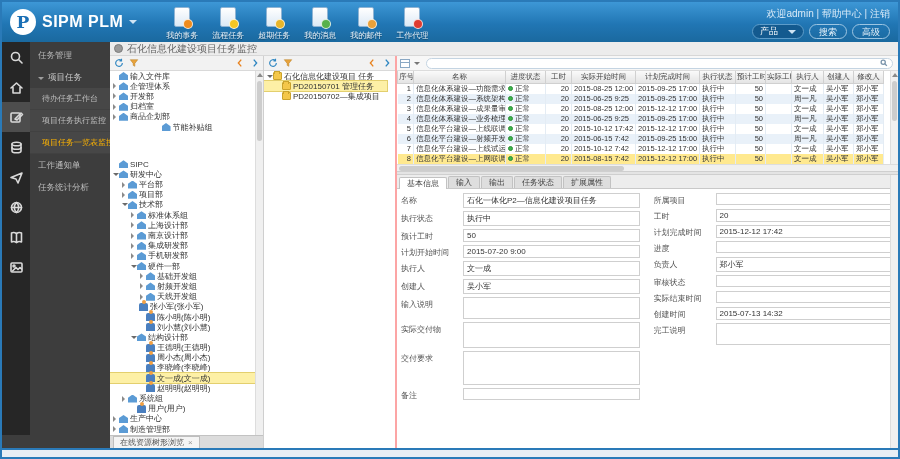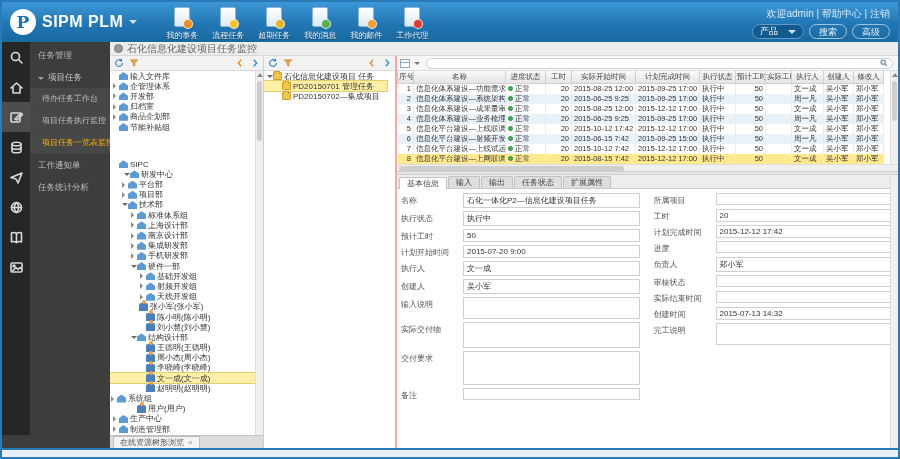--- a/index.html
+++ b/index.html
@@ -359,31 +359,31 @@
                 <span class="ticon org"></span>
                 <span class="tlabel">归档室</span>
               </div>
               <div class="tnode" style="padding-left: 2px;">
                 <span class="texp">
                   <span class="tri-c"></span>
                 </span>
                 <span class="ticon org"></span>
                 <span class="tlabel">商品企划部</span>
               </div>
-              <div class="tnode" style="padding-left: 2px;">
+              <div class="tnode" style="padding-left: 2px; justify-content: center;">
                 <span class="texp"></span>
                 <span class="ticon org"></span>
                 <span class="tlabel">节能补贴组</span>
               </div>
               <div class="tnode" style="padding-left: 2px; margin-top: 27px;">
                 <span class="texp"></span>
                 <span class="ticon org"></span>
                 <span class="tlabel">SIPC</span>
               </div>
-              <div class="tnode" style="padding-left: 13px;">
+              <div class="tnode" style="padding-left: 2px;">
                 <span class="texp">
                   <span class="tri-o"></span>
                 </span>
                 <span class="ticon org"></span>
                 <span class="tlabel">研发中心</span>
               </div>
               <div class="tnode" style="padding-left: 11px;">
                 <span class="texp">
                   <span class="tri-c"></span>
                 </span>
@@ -507,21 +507,21 @@
               <div class="tnode sel" style="padding-left: 29px;">
                 <span class="texp"></span>
                 <span class="ticon person"></span>
                 <span class="tlabel">文一成(文一成)</span>
               </div>
               <div class="tnode" style="padding-left: 29px;">
                 <span class="texp"></span>
                 <span class="ticon person"></span>
                 <span class="tlabel">赵明明(赵明明)</span>
               </div>
-              <div class="tnode" style="">
+              <div class="tnode" style="padding-left: 11px;">
                 <span class="texp">
                   <span class="tri-c"></span>
                 </span>
                 <span class="ticon org"></span>
                 <span class="tlabel">系统组</span>
               </div>
               <div class="tnode" style="padding-left: 20px;">
                 <span class="texp"></span>
                 <span class="ticon person"></span>
                 <span class="tlabel">用户(用户)</span>

